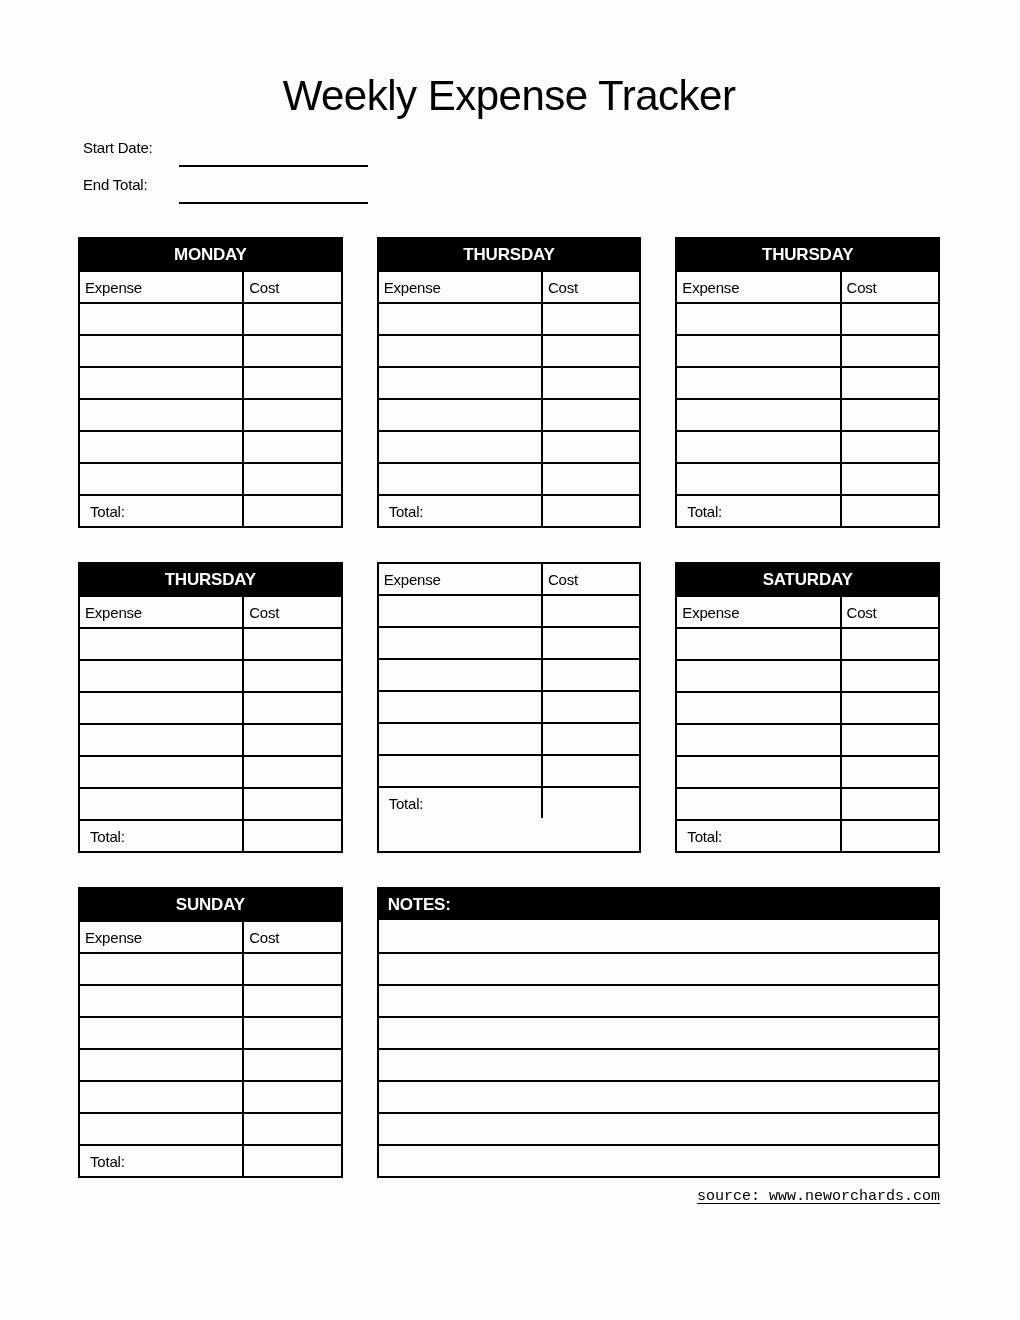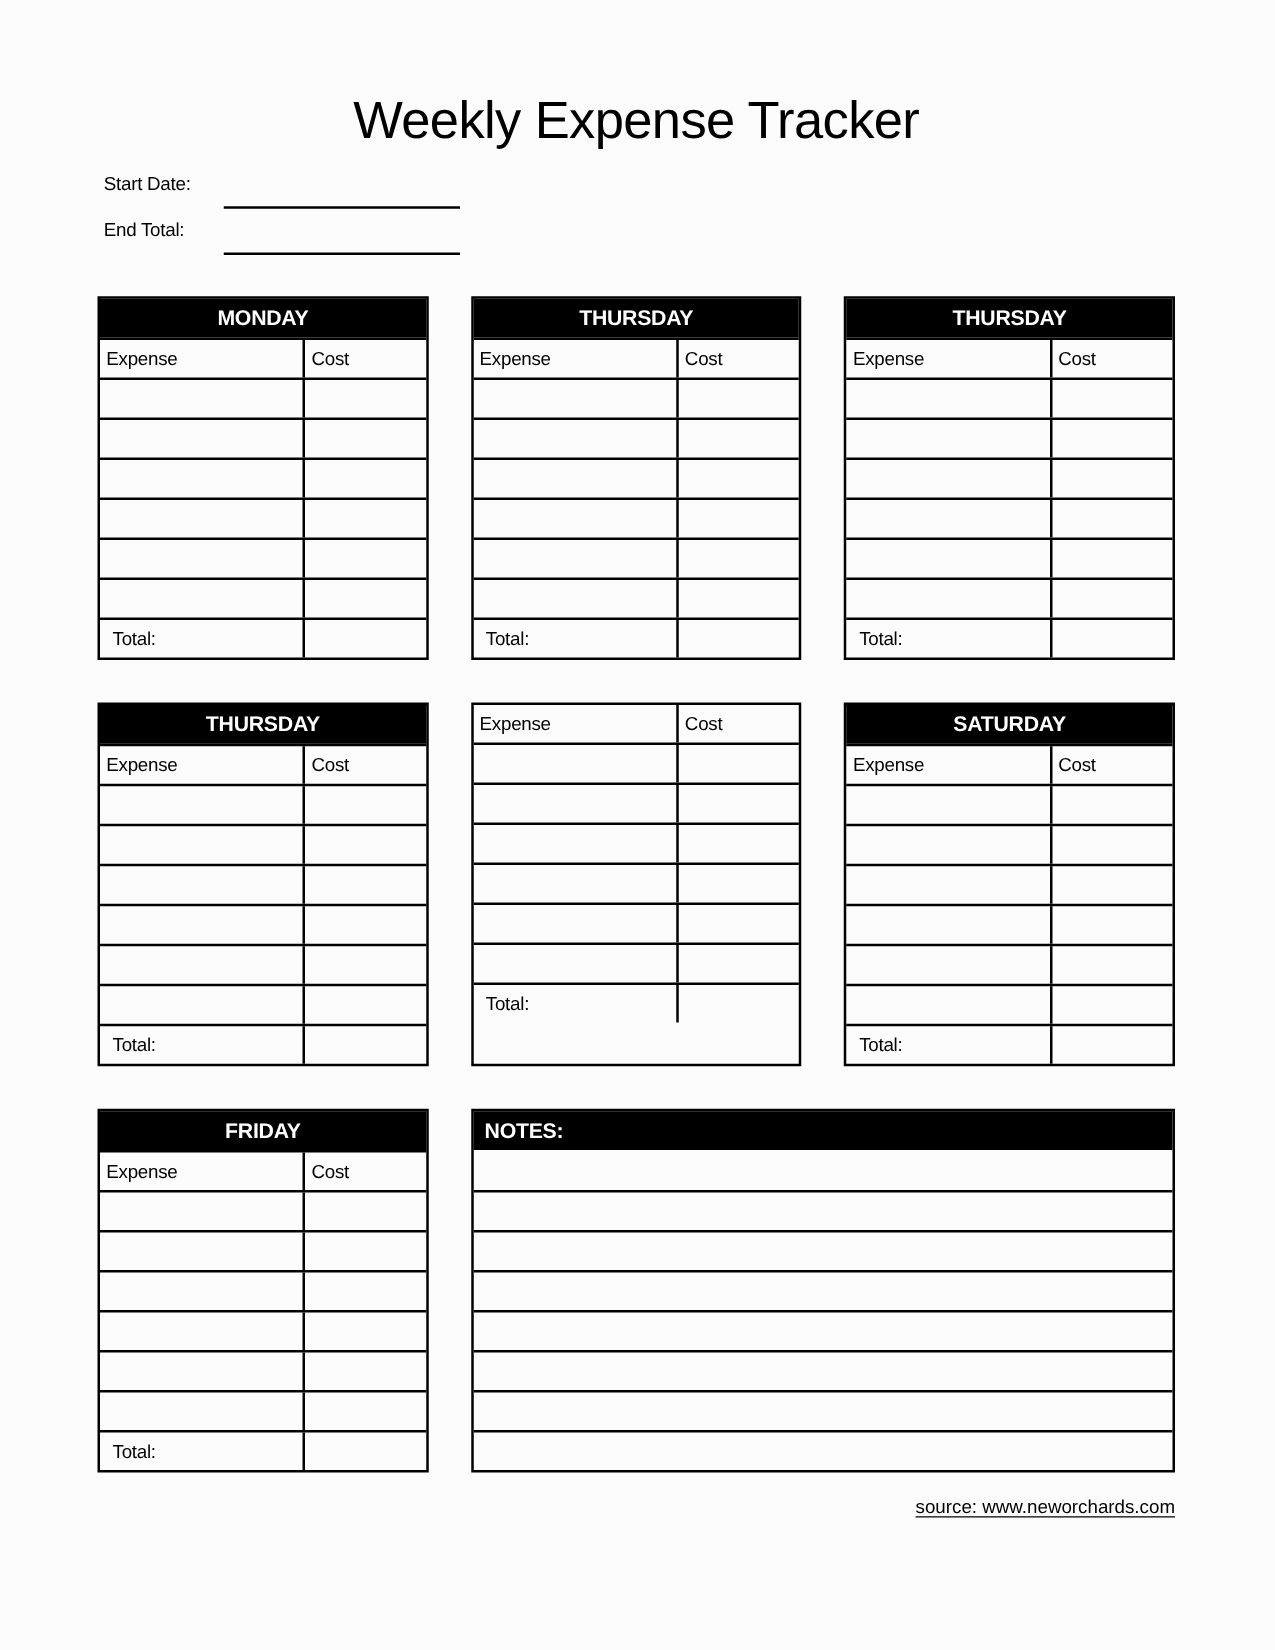--- a/index.html
+++ b/index.html
@@ -73,21 +73,21 @@
     padding: 0 5px;
     overflow: hidden;
   }
   .cell.expense { width: 63%; border-right: 2px solid var(--border, #000); }
   .cell.cost    { width: 37%; }
   .trow.total-row .cell.expense { padding-left: 10px; }
   .notes-panel { grid-column: 2 / 4; }
   .notes-line { height: 32px; border-top: 2px solid var(--border, #000); }
   .notes-line:first-child { border-top: none; }
   
-  .source-row { margin-top: 19px; text-align: right; }
+  .source-row { margin-top: 9px; text-align: right; font-family: Liberation Mono, monospace; }
   .source {
     font-size: 15px;
     text-decoration: underline;
     text-underline-offset: 3px;
     cursor: pointer;
   }
 </style>
 </head>
 <body>
 
@@ -313,21 +313,21 @@
         <div class="trow">
           <div class="cell expense"></div>
           <div class="cell cost"></div>
         </div>
         <div class="trow total-row">
           <div class="cell expense">Total:</div>
           <div class="cell cost"></div>
         </div>
       </div>
       <div class="day-table">
-        <div class="day-header">FRIDAY</div>
+        <div class="day-header">SUNDAY</div>
         <div class="trow thead-row">
           <div class="cell expense">Expense</div>
           <div class="cell cost">Cost</div>
         </div>
         <div class="trow">
           <div class="cell expense"></div>
           <div class="cell cost"></div>
         </div>
         <div class="trow">
           <div class="cell expense"></div>

